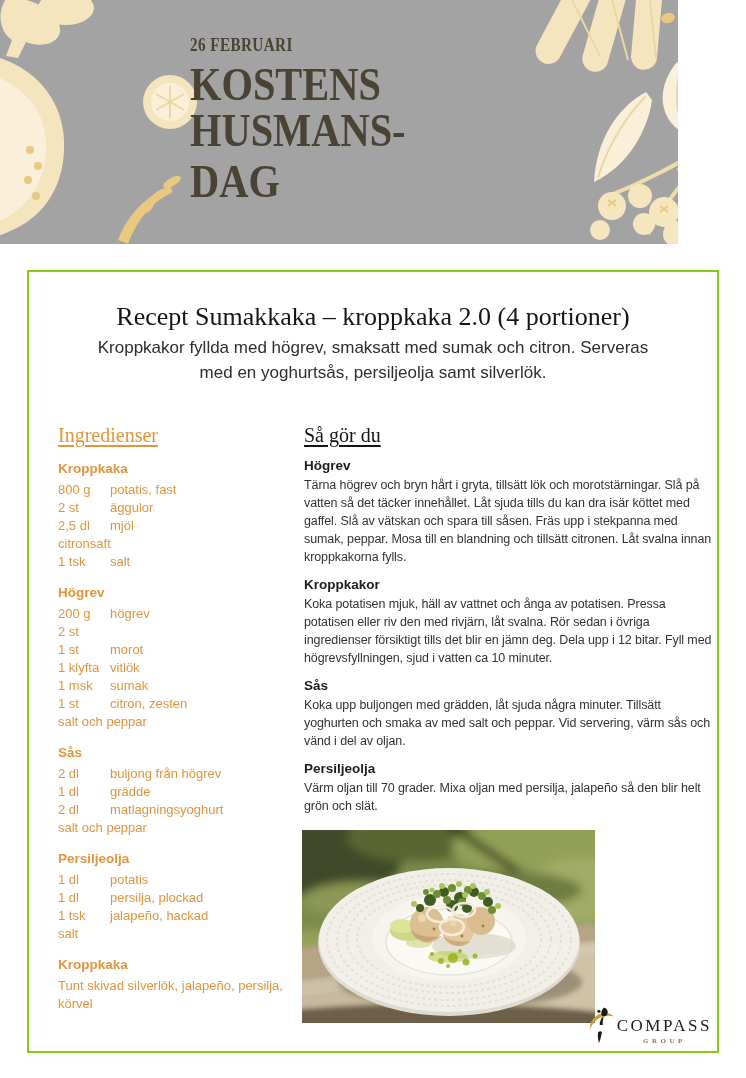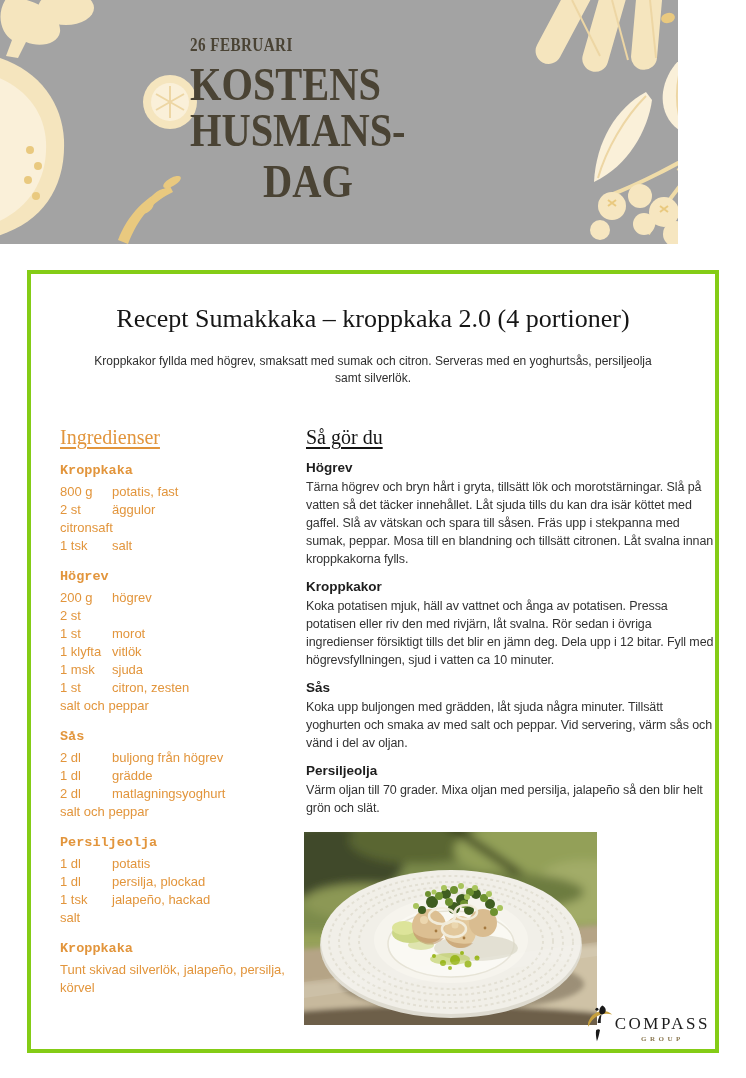--- a/index.html
+++ b/index.html
@@ -9,39 +9,39 @@
   
   .banner{position:absolute;left:0;top:0;width:678px;height:244px;background:#a3a3a3;overflow:hidden;}
   .banner-art{position:absolute;left:0;top:0;width:746px;height:244px;}
   .banner-text{position:absolute;left:190px;top:34px;color:#4A4334;}
   .b-date span{display:inline-block;font-family:"Liberation Serif",serif;font-weight:700;
                font-size:19px;letter-spacing:.5px;transform:scaleX(.8);transform-origin:left;}
   .b-big{height:46px;}
   .b-big span{display:inline-block;font-family:"Liberation Serif",serif;font-weight:700;
               font-size:47px;line-height:45px;transform:scaleX(.86);transform-origin:left;white-space:nowrap;}
   .b-date{margin-bottom:6px;}
-  .b-dag-row{display:flex;align-items:flex-start;margin-top:5px;justify-content:center;}
+  .b-dag-row{display:flex;align-items:flex-start;margin-top:5px;}
   .b-tag{margin:9px 0 0 12px;}
   .b-tag span{display:inline-block;font-family:"Liberation Serif",serif;font-weight:700;
               font-size:18px;line-height:19px;transform:scaleX(.9);transform-origin:left;white-space:nowrap;}
 
   
   .content-box{position:absolute;left:27px;top:270px;width:692px;height:783px;
-               border:4px solid #84cc16;background:#ffffff;box-sizing:border-box;}
+               border:2px solid #84cc16;background:#ffffff;box-sizing:border-box;}
   .recipe-title{margin:30px 10px 0;text-align:center;font-family:"Liberation Serif",serif;
                 font-weight:400;font-size:26px;color:#161616;}
-  .recipe-subtitle{margin:19px auto 0;max-width:580px;text-align:center;
-                   font-size:12px;line-height:1.45;color:#2e2e2e;}
+  .recipe-subtitle{margin:4px auto 0;max-width:580px;text-align:center;
+                   font-size:17px;line-height:1.45;color:#2e2e2e;}
 
   
   .ingredients{position:absolute;left:29px;top:152px;width:237px;color:#E2953C;}
   .ingredients h2{margin:0;font-family:"Liberation Serif",serif;font-weight:400;font-size:20px;
                   color:#E2953C;text-decoration:underline;text-underline-offset:3px;}
   .ing-section{margin-top:14px;}
-  .ing-h{margin:0 0 5px;font-size:13.5px;font-weight:700;font-family:Liberation Mono, monospace;}
+  .ing-h{margin:0 0 5px;font-size:13.5px;font-weight:700;}
   .ing-row{display:flex;font-size:13px;line-height:18px;}
   .ing-row .qty{flex:0 0 52px;}
   .ing-row .nm{flex:1;}
   .ing-note{margin:0;font-size:13px;line-height:18px;}
 
   
   .instructions{position:absolute;left:275px;top:152px;width:414px;}
   .instructions h2{margin:0;font-family:Liberation Serif, serif;font-weight:400;font-size:20px;
                    color:#141414;text-decoration:underline;text-underline-offset:3px;}
   .step h3{margin:11px 0 3px;font-size:13.5px;font-weight:700;color:#1d1d1d;}
@@ -170,20 +170,24 @@
         <h3 class="ing-h">Kroppkaka</h3>
         <div class="ing-row">
           <span class="qty">800 g</span>
           <span class="nm">potatis, fast</span>
         </div>
         <div class="ing-row">
           <span class="qty">2 st</span>
           <span class="nm">äggulor</span>
         </div>
         <div class="ing-row">
+          <span class="qty">2,5 dl</span>
+          <span class="nm">mjöl</span>
+        </div>
+        <div class="ing-row">
           <span class="nm">citronsaft</span>
         </div>
         <div class="ing-row">
           <span class="qty">1 tsk</span>
           <span class="nm">salt</span>
         </div>
       </section>
 
       <section class="ing-section">
         <h3 class="ing-h">Högrev</h3>
@@ -197,21 +201,21 @@
         <div class="ing-row">
           <span class="qty">1 st</span>
           <span class="nm">morot</span>
         </div>
         <div class="ing-row">
           <span class="qty">1 klyfta</span>
           <span class="nm">vitlök</span>
         </div>
         <div class="ing-row">
           <span class="qty">1 msk</span>
-          <span class="nm">sjuda</span>
+          <span class="nm">sumak</span>
         </div>
         <div class="ing-row">
           <span class="qty">1 st</span>
           <span class="nm">citron, zesten</span>
         </div>
         <div class="ing-row">
           <span class="nm">salt och peppar</span>
         </div>
       </section>
 

